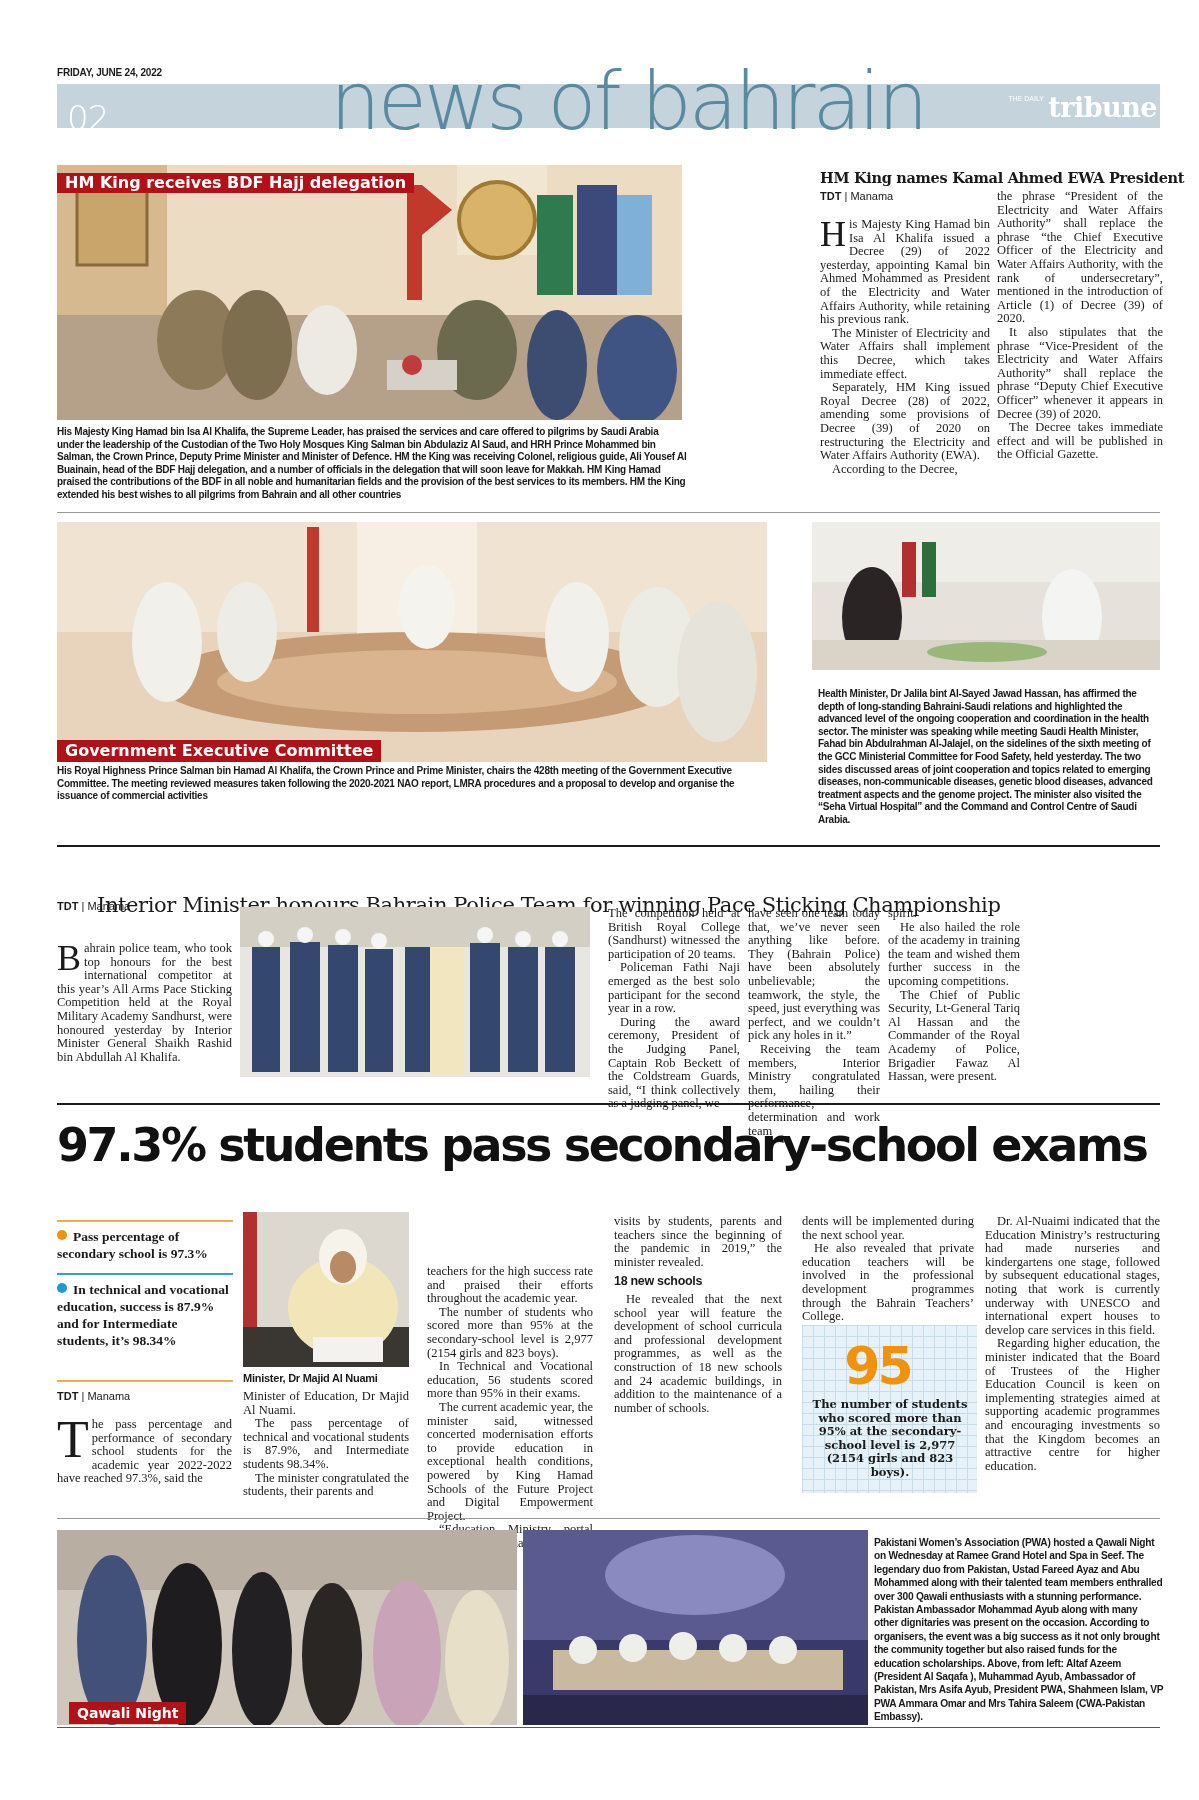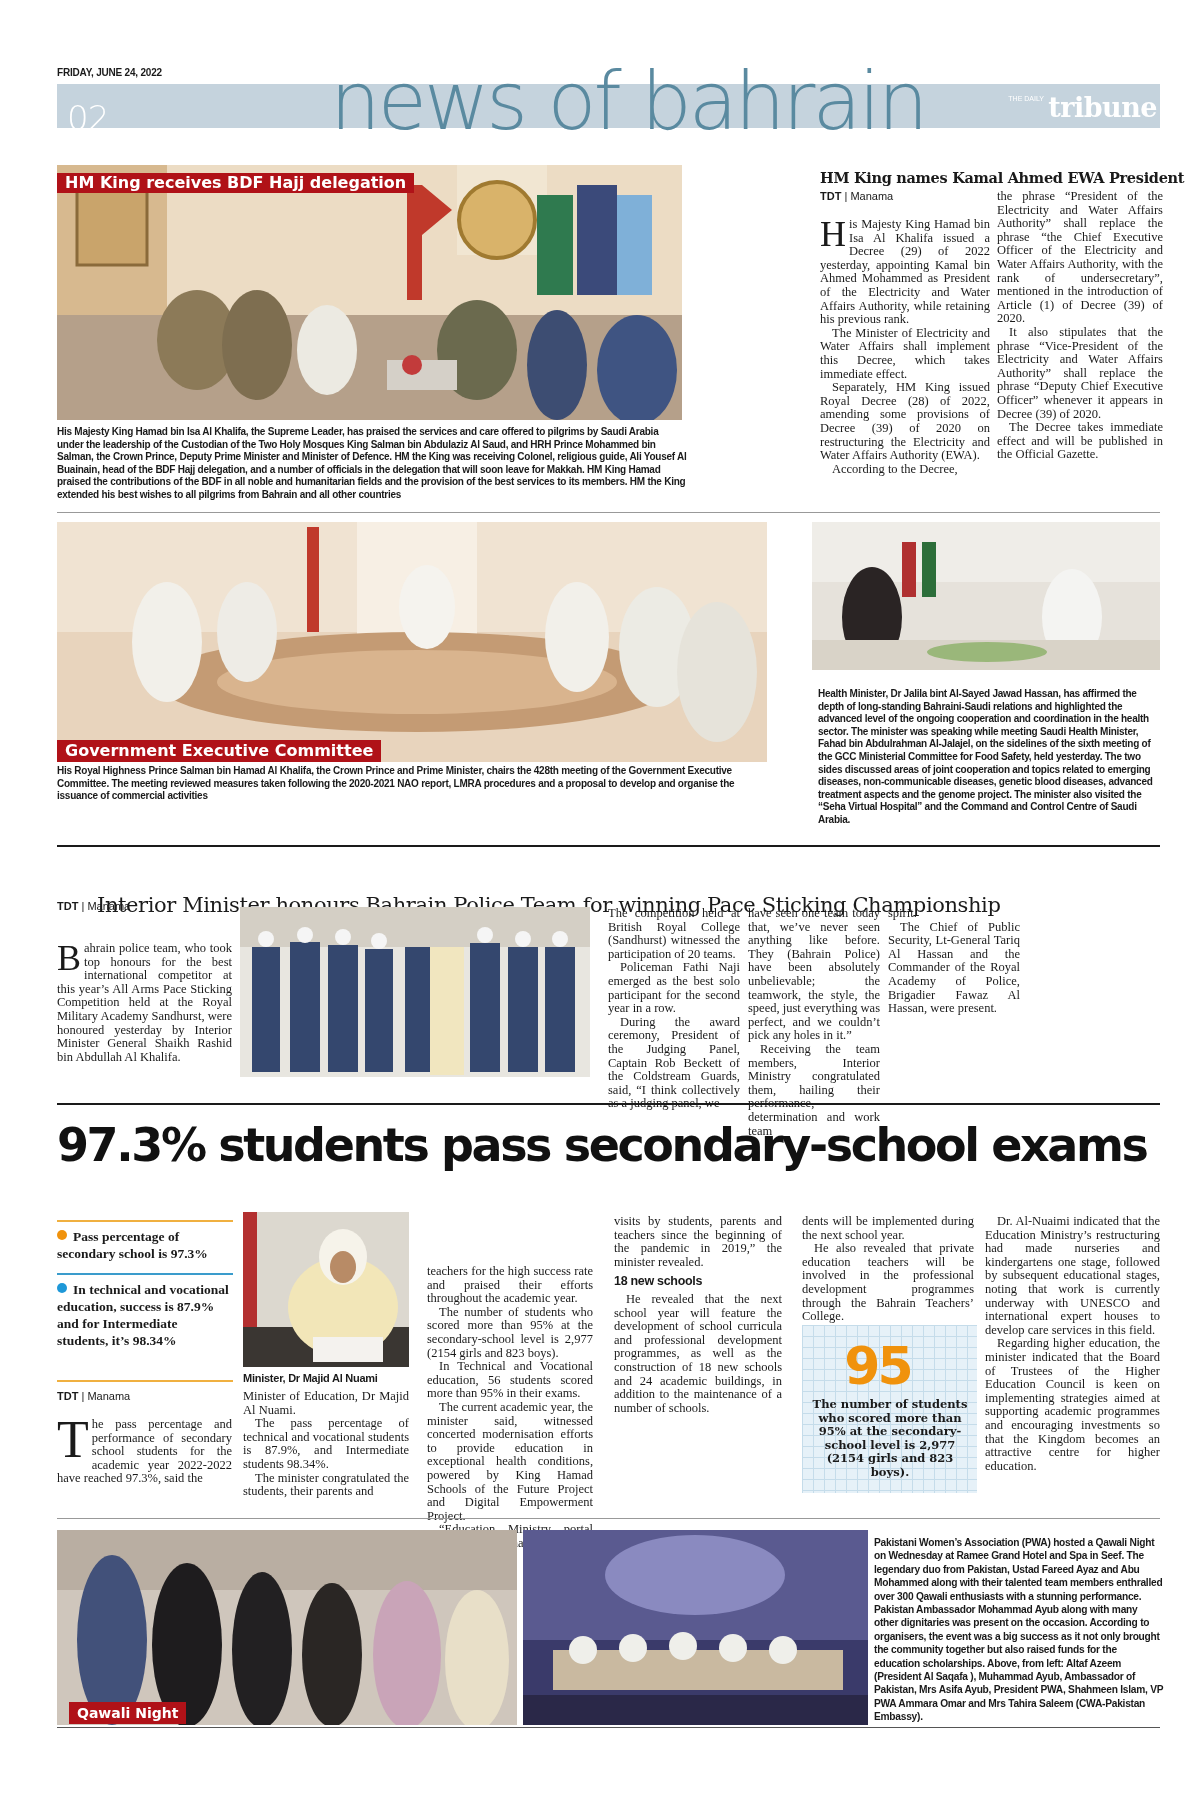--- a/index.html
+++ b/index.html
@@ -166,20 +166,21 @@
   <p class="first">The competition held at British Royal College (Sandhurst) witnessed the participation of 20 teams.</p>
   <p>Policeman Fathi Naji emerged as the best solo participant for the second year in a row.</p>
   <p>During the award ceremony, President of the Judging Panel, Captain Rob Beckett of the Coldstream Guards, said, “I think collectively as a judging panel, we</p>
 </div>
 <div class="col" style="left:748px; top:907px; width:132px;">
   <p class="first">have seen one team today that, we’ve never seen anything like before. They (Bahrain Police) have been absolutely unbelievable; the teamwork, the style, the speed, just everything was perfect, and we couldn’t pick any holes in it.”</p>
   <p>Receiving the team members, Interior Ministry congratulated them, hailing their performance, determination and work team</p>
 </div>
 <div class="col" style="left:888px; top:907px; width:132px;">
   <p class="first">spirit.</p>
+  <p>He also hailed the role of the academy in training the team and wished them further success in the upcoming competitions.</p>
   <p>The Chief of Public Security, Lt-General Tariq Al Hassan and the Commander of the Royal Academy of Police, Brigadier Fawaz Al Hassan, were present.</p>
 </div>
 
 <div class="hrule" style="left:57px; top:1103px; width:1103px;"></div>
 
 <h1 class="abs" style="left:57px; top:1115px; font-family:'DejaVu Sans', sans-serif; font-weight:bold; font-size:46px; line-height:60px; letter-spacing:-2.4px; color:#111;">97.3% students pass secondary-school exams</h1>
 
 <div class="abs" style="left:57px; top:1220px; width:176px; height:2px; background:#f0b040;"></div>
 <div class="bullet-box" style="top:1228px;">
   <span class="dot" style="background:#f0920c;"></span><span>Pass percentage of secondary school is 97.3%</span>

